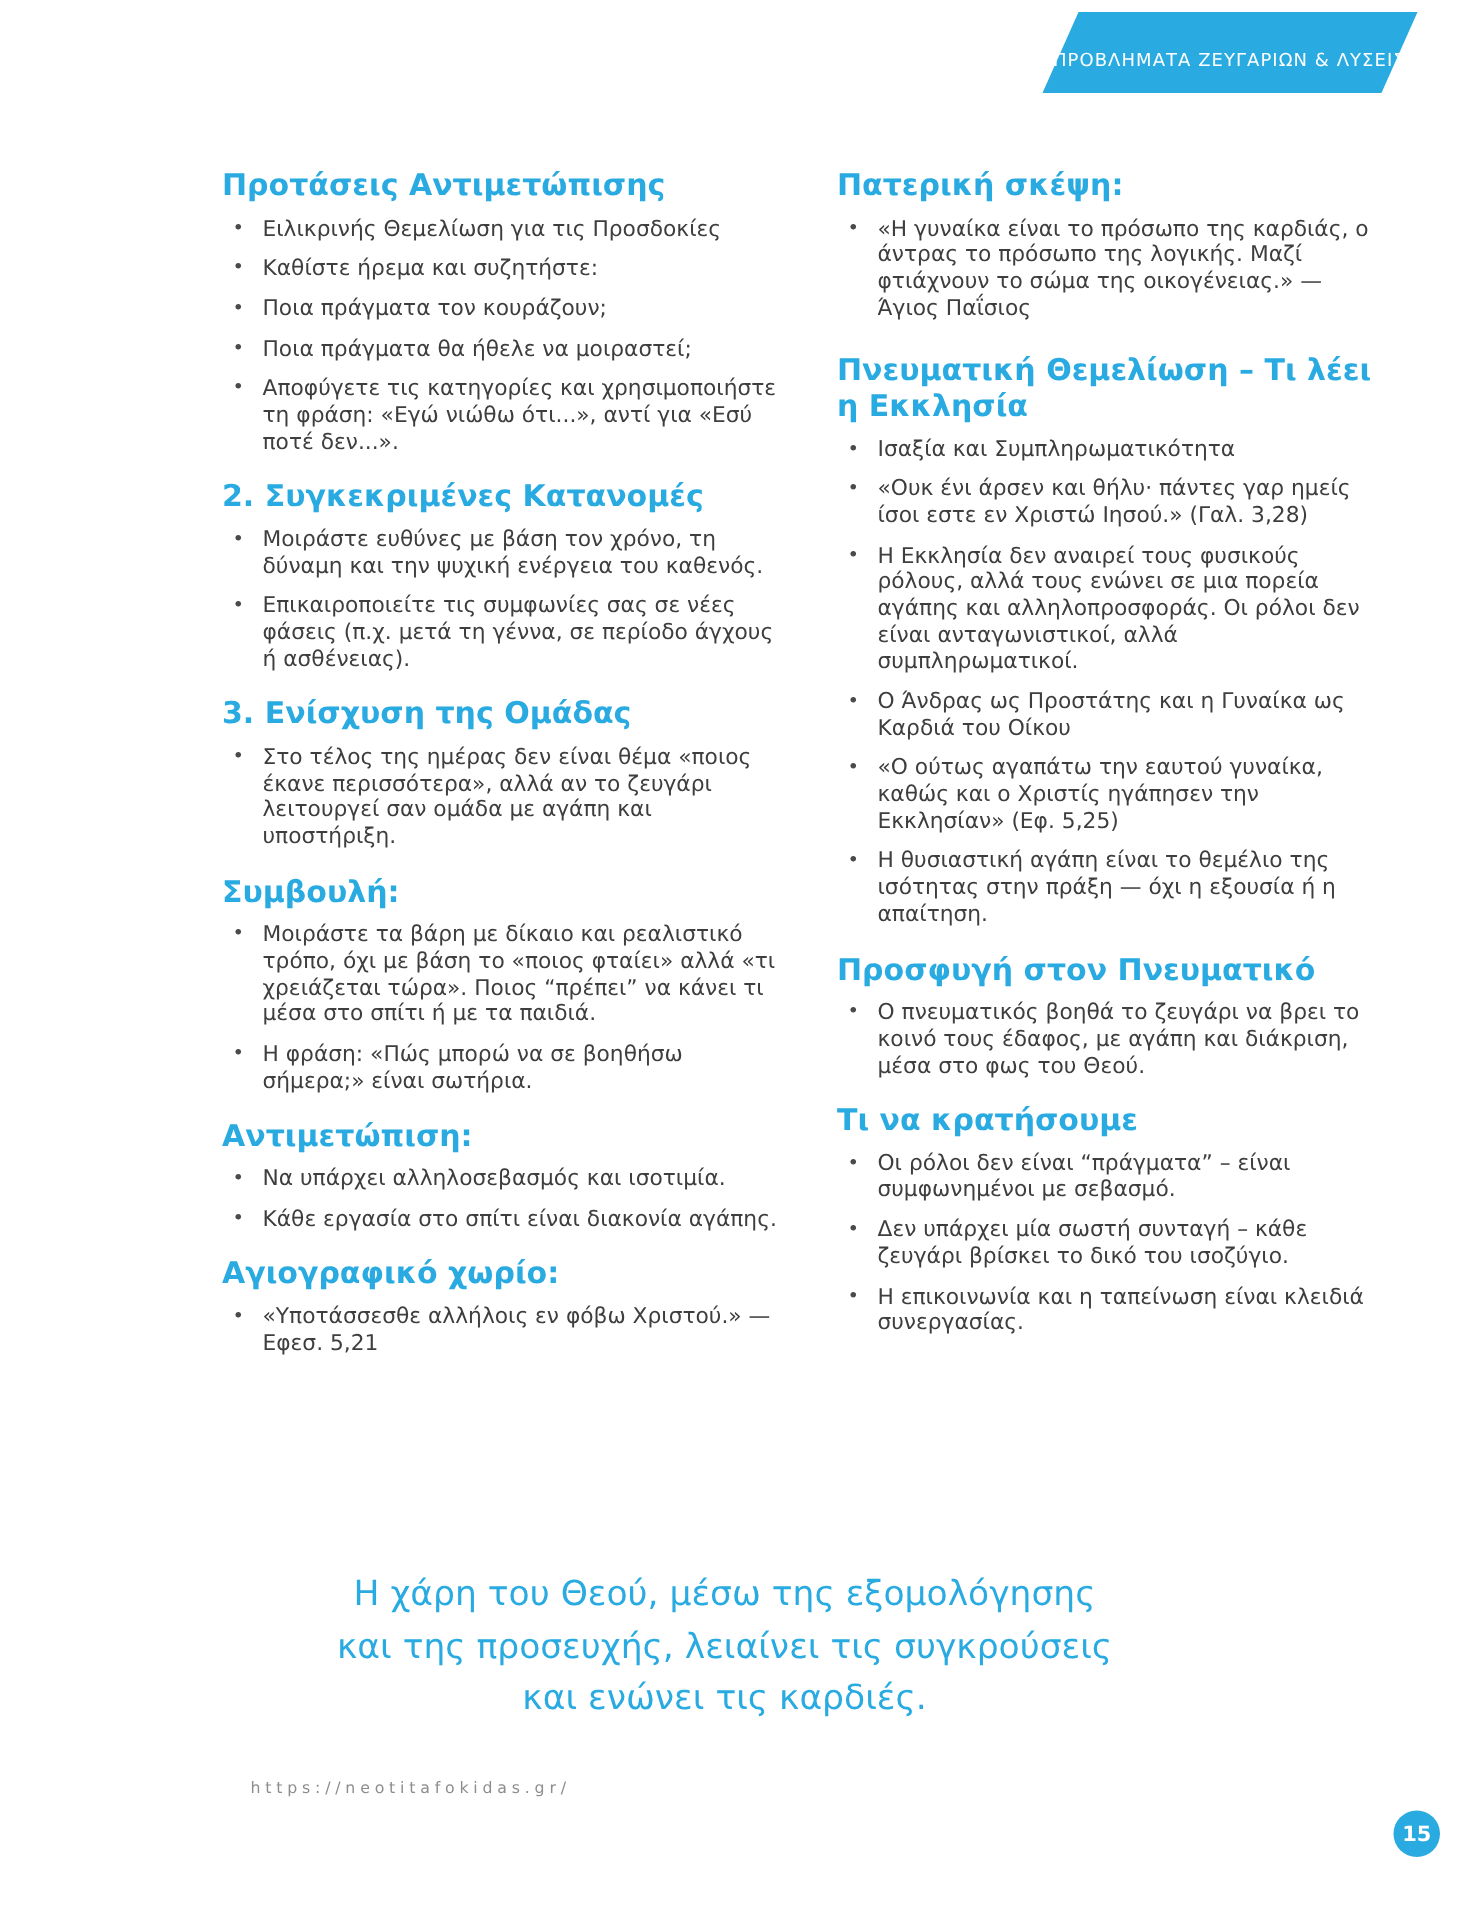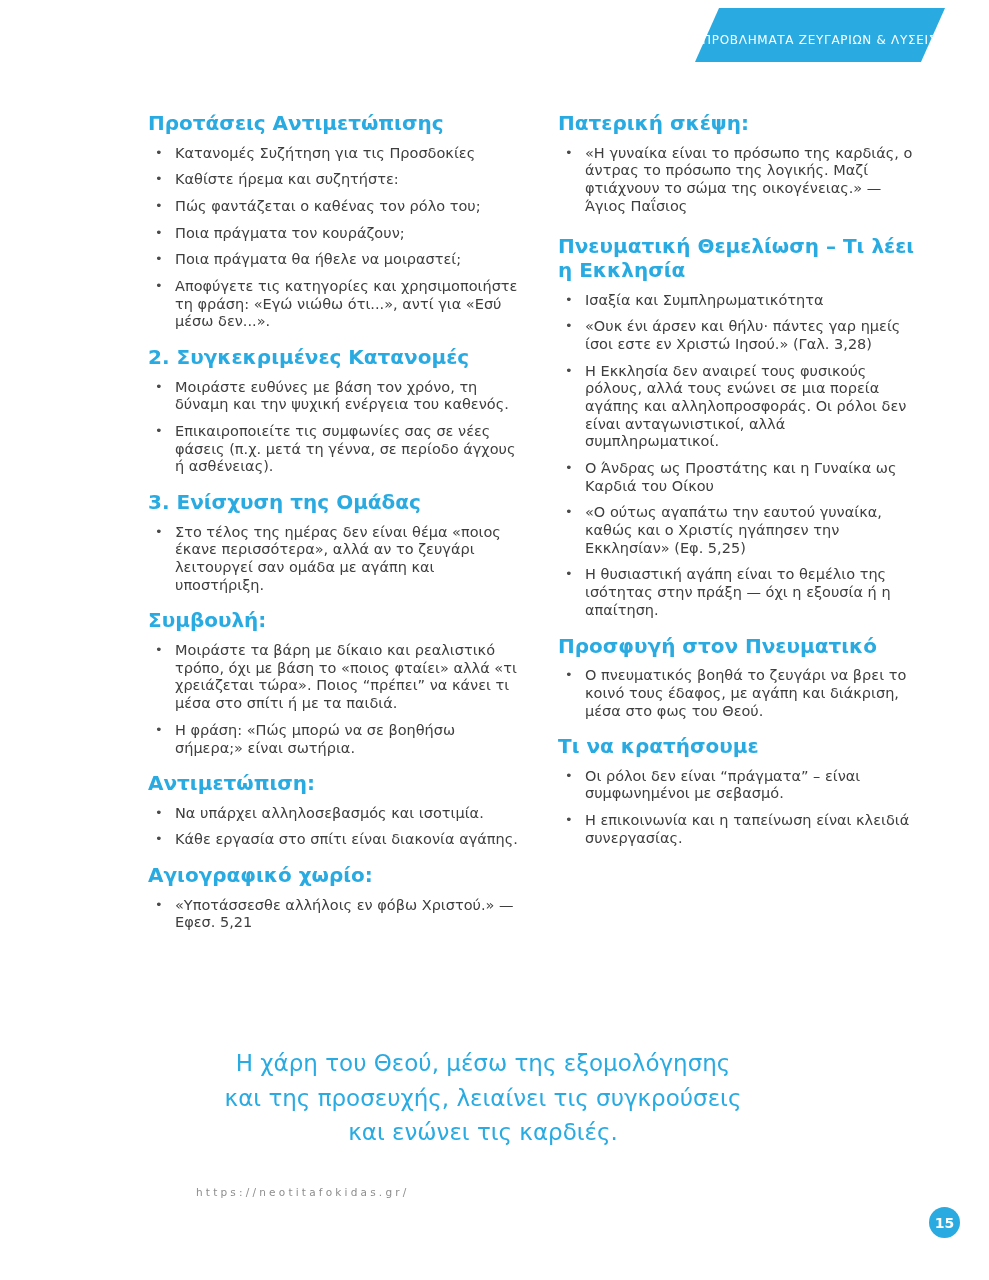--- a/index.html
+++ b/index.html
@@ -65,21 +65,21 @@
     position:absolute; top:1046px; left:0; width:966px;
     text-align:center;
     color:var(--accent);
     font-size:23px; line-height:1.5;
   }
 
   
   .footer-url {
     position:absolute; left:167px; top:1186px;
     font-size:10.5px; letter-spacing:3.2px;
-    color:#8d8d8d; text-decoration:none; cursor:pointer;margin-left:29px;
+    color:#8d8d8d; text-decoration:none; cursor:pointer;
   }
   .page-badge {
     position:absolute; left:929px; top:1207px;
     width:31px; height:31px; border-radius:50%;
     background:var(--accent);
     color:#ffffff; font-size:14px; font-weight:bold;
     display:flex; align-items:center; justify-content:center;
   }
 </style>
 </head>
@@ -89,26 +89,25 @@
 
   <div class="band">
     <span class="band-label">ΠΡΟΒΛΗΜΑΤΑ ΖΕΥΓΑΡΙΩΝ &amp; ΛΥΣΕΙΣ</span>
   </div>
 
   <div class="content">
     <div class="col col-left">
         <div class="section">
           <h2 class="sec-heading">Προτάσεις Αντιμετώπισης</h2>
           <ul class="bullets">
-            <li>Κατανομές Συζήτηση για τις Προσδοκίες</li>
+            <li>Ειλικρινής Θεμελίωση για τις Προσδοκίες</li>
             <li>Καθίστε ήρεμα και συζητήστε:</li>
-            <li>Πώς φαντάζεται ο καθένας τον ρόλο του;</li>
             <li>Ποια πράγματα τον κουράζουν;</li>
             <li>Ποια πράγματα θα ήθελε να μοιραστεί;</li>
-            <li>Αποφύγετε τις κατηγορίες και χρησιμοποιήστε τη φράση: «Εγώ νιώθω ότι...», αντί για «Εσύ μέσω δεν...».</li>
+            <li>Αποφύγετε τις κατηγορίες και χρησιμοποιήστε τη φράση: «Εγώ νιώθω ότι...», αντί για «Εσύ ποτέ δεν...».</li>
           </ul>
         </div>
         <div class="section">
           <h2 class="sec-heading">2. Συγκεκριμένες Κατανομές</h2>
           <ul class="bullets">
             <li>Μοιράστε ευθύνες με βάση τον χρόνο, τη δύναμη και την ψυχική ενέργεια του καθενός.</li>
             <li>Επικαιροποιείτε τις συμφωνίες σας σε νέες φάσεις (π.χ. μετά τη γέννα, σε περίοδο άγχους ή ασθένειας).</li>
           </ul>
         </div>
         <div class="section">
@@ -159,20 +158,21 @@
         <div class="section">
           <h2 class="sec-heading">Προσφυγή στον Πνευματικό</h2>
           <ul class="bullets">
             <li>Ο πνευματικός βοηθά το ζευγάρι να βρει το κοινό τους έδαφος, με αγάπη και διάκριση, μέσα στο φως του Θεού.</li>
           </ul>
         </div>
         <div class="section">
           <h2 class="sec-heading">Τι να κρατήσουμε</h2>
           <ul class="bullets">
             <li>Οι ρόλοι δεν είναι “πράγματα” – είναι συμφωνημένοι με σεβασμό.</li>
+            <li>Δεν υπάρχει μία σωστή συνταγή – κάθε ζευγάρι βρίσκει το δικό του ισοζύγιο.</li>
             <li>Η επικοινωνία και η ταπείνωση είναι κλειδιά συνεργασίας.</li>
           </ul>
         </div>
       </div>
   </div>
 
   <div class="quote">
       <div>Η χάρη του Θεού, μέσω της εξομολόγησης</div>
       <div>και της προσευχής, λειαίνει τις συγκρούσεις</div>
       <div>και ενώνει τις καρδιές.</div>

